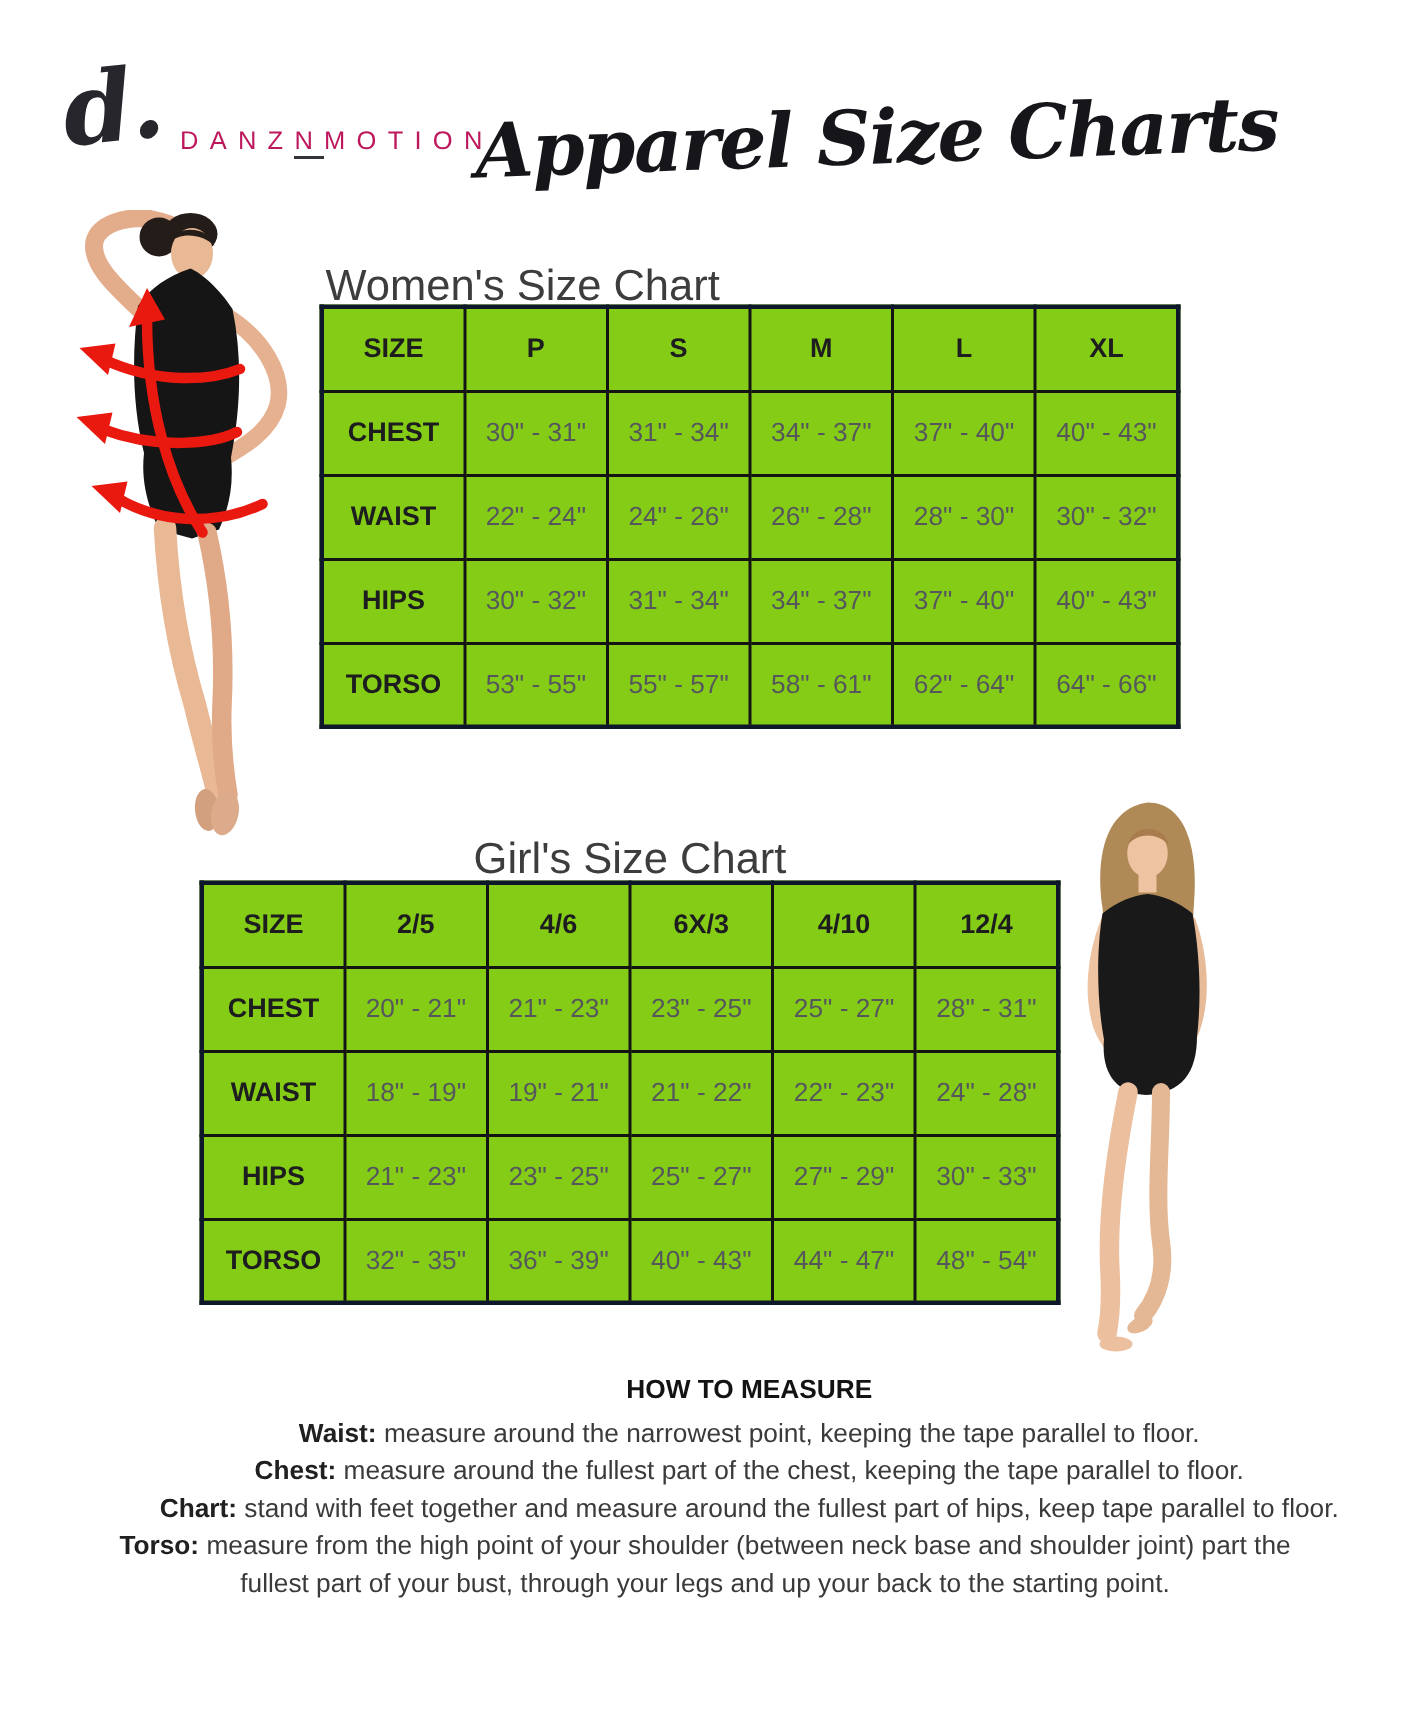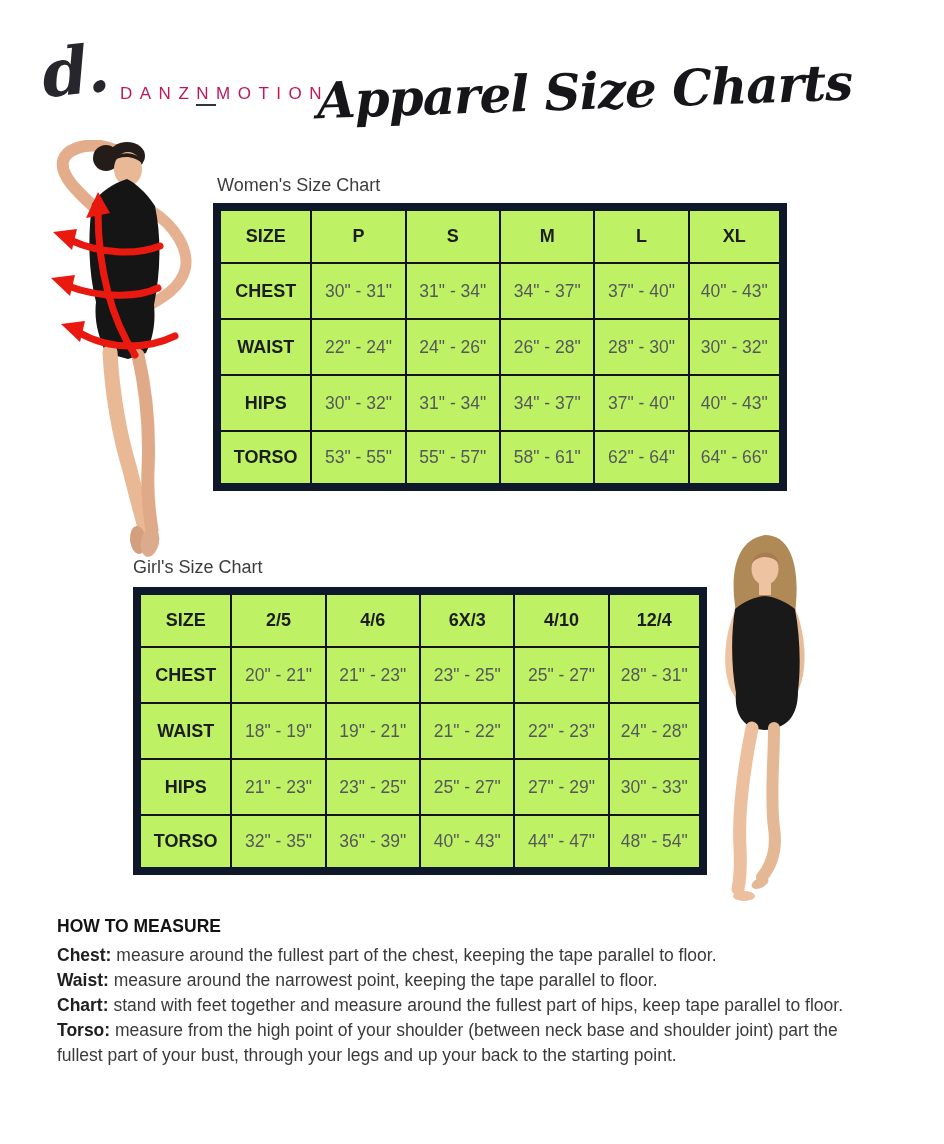--- a/index.html
+++ b/index.html
@@ -26,46 +26,46 @@
 
   .main-title {
     position:absolute; left:362px; top:46px; width:445px; height:90px;
     font-family:"DejaVu Serif", serif; font-style:italic; font-weight:bold;
     font-size:50px; color:#15151a; white-space:nowrap;
     transform:rotate(-2deg); letter-spacing:-1px;
     display:flex; align-items:center; justify-content:center;
   }
 
   
-  .chart-title { position:absolute; font-size:18px; color:#3d3d3d; font-weight:normal; }
+  .chart-title { position:absolute; font-size:29px; color:#3d3d3d; font-weight:normal; }
   #womens-title { left:217px; top:175px; }
-  #girls-title  { left:133px; top:557px; width:574px; text-align:left; }
+  #girls-title  { left:133px; top:557px; width:574px; text-align:center; }
 
   
   table.size-table {
     position:absolute; border-collapse:collapse; table-layout:fixed;
-    background:#bef264; border:8px solid #0f172a;
+    background:#84cc16; border:3px solid #0f172a;
   }
   #womens-table { left:213px; top:203px; width:574px; }
   #girls-table  { left:133px; top:587px; width:574px; }
   table.size-table th, table.size-table td {
     border:2px solid #141414; text-align:center; vertical-align:middle;
     height:56px; padding:0 2px;
   }
   table.size-table thead th,
   table.size-table tbody th { font-weight:bold; font-size:18px; color:#1d1d1f; }
   table.size-table td { font-size:17.5px; color:#56575c; font-weight:normal; }
 
   
   .photo { position:absolute; }
   #woman-photo { left:0; top:140px; width:230px; height:430px; }
   #girl-photo  { left:700px; top:523px; width:210px; height:395px; }
 
   
-  .howto { position:absolute; left:57px; top:916px; width:885px; color:#3a3a3a; }
+  .howto { position:absolute; left:57px; top:916px; width:885px; color:#3a3a3a;text-align:center; }
   .howto h3 { font-size:17.5px; color:#131313; font-weight:bold; margin-bottom:6px; }
   .howto p { font-size:17.5px; line-height:25px; }
   .howto p b { color:#202020; }
   .howto p.torso-line { max-width:826px; }
 </style>
 </head>
 <body>
 
 <div class="page">
 
@@ -236,19 +236,19 @@
       <path d="M52,205 C44,245 38,290 40,325 C41,345 40,356 38,366" fill="none" stroke="#ecc09e" stroke-width="13" stroke-linecap="round"></path>
       <path d="M74,205 C74,240 70,275 74,305 C77,325 72,342 62,354" fill="none" stroke="#e4b894" stroke-width="12" stroke-linecap="round"></path>
 
       <ellipse cx="44" cy="373" rx="11" ry="5" fill="#ecc09e"></ellipse>
       <ellipse cx="60" cy="360" rx="9" ry="5" fill="#e4b894" transform="rotate(-25 60 360)"></ellipse>
     </g>
   </svg>
 
   <div class="howto">
     <h3>HOW TO MEASURE</h3>
+    <p><b>Waist:</b><span> measure around the narrowest point, keeping the tape parallel to floor.</span></p>
     <p><b>Chest:</b><span> measure around the fullest part of the chest, keeping the tape parallel to floor.</span></p>
-    <p><b>Waist:</b><span> measure around the narrowest point, keeping the tape parallel to floor.</span></p>
     <p><b>Chart:</b><span> stand with feet together and measure around the fullest part of hips, keep tape parallel to floor.</span></p>
     <p class="torso-line"><b>Torso:</b><span> measure from the high point of your shoulder (between neck base and shoulder joint) part the fullest part of your bust, through your legs and up your back to the starting point.</span></p>
   </div>
 
 </div>
 
 </body></html>

